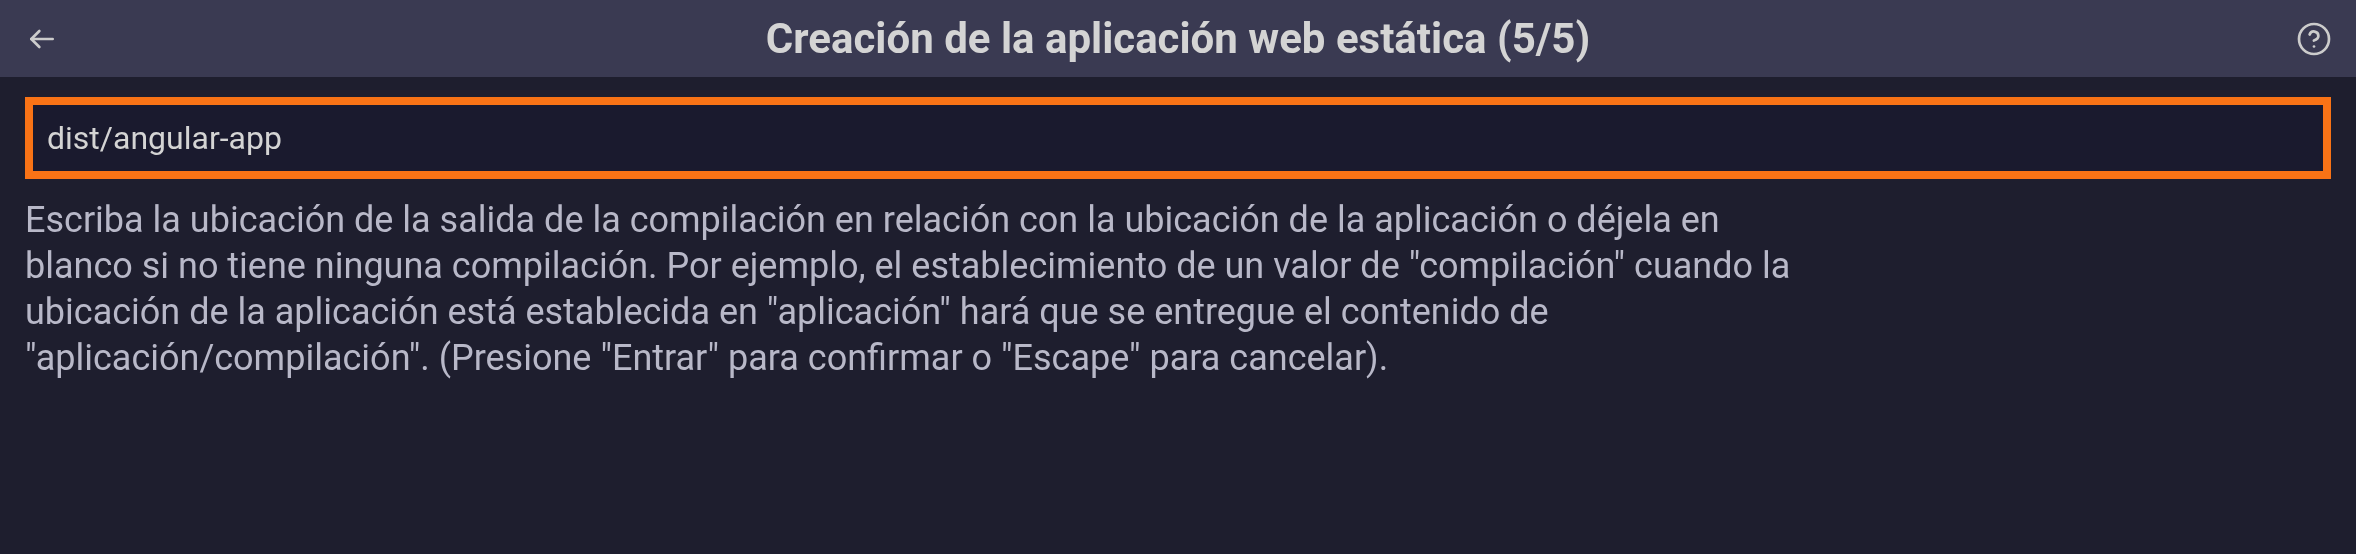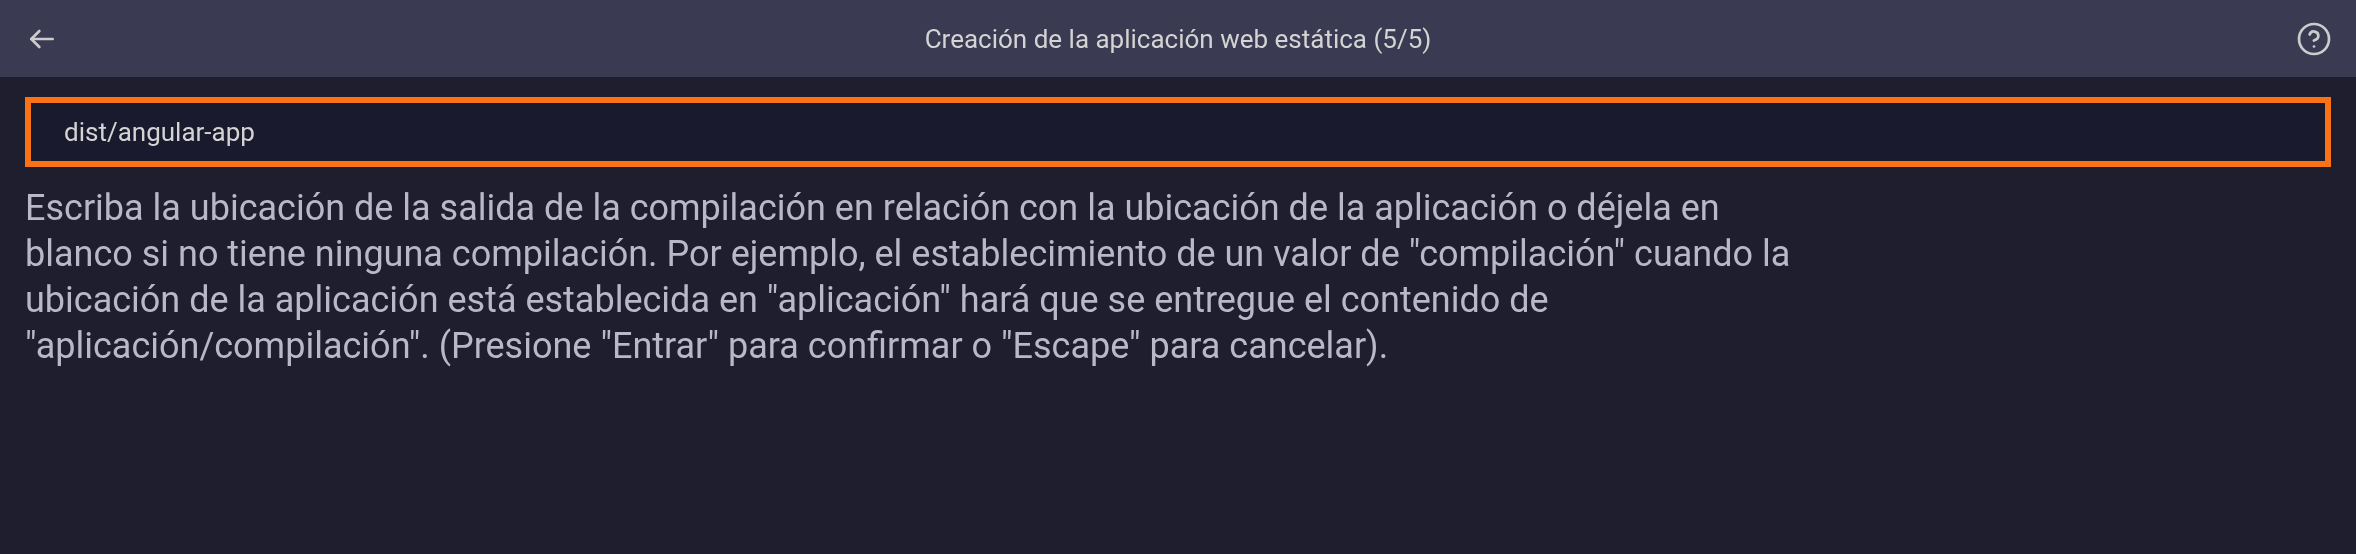--- a/index.html
+++ b/index.html
@@ -33,22 +33,22 @@
     }
     .back-button svg {
       width: 32px;
       height: 32px;
     }
     .header-title {
       position: absolute;
       left: 50%;
       transform: translateX(-50%);
       color: #d4d4d4;
-      font-size: 26px;
-      font-weight: 400;
+      font-size: 42px;
+      font-weight: 700;
     }
     .help-button {
       position: absolute;
       right: 20px;
       width: 44px;
       height: 44px;
       display: flex;
       align-items: center;
       justify-content: center;
       cursor: pointer;
@@ -57,24 +57,24 @@
     .help-button svg {
       width: 36px;
       height: 36px;
     }
     .content {
       padding: 20px 25px;
     }
     .input-field {
       width: 100%;
       background-color: #1a1a2e;
-      border: 6px solid #f97316;
+      border: 8px solid #f97316;
       color: #d4d4d4;
-      font-size: 26px;
-      padding: 14px 33px;
+      font-size: 32px;
+      padding: 14px 14px;
       font-family: inherit;
       outline: none;
     }
     .description {
       color: #b8b8c8;
       font-size: 36px;
       line-height: 1.28;
       margin-top: 18px;
       max-width: 1780px;
     }

